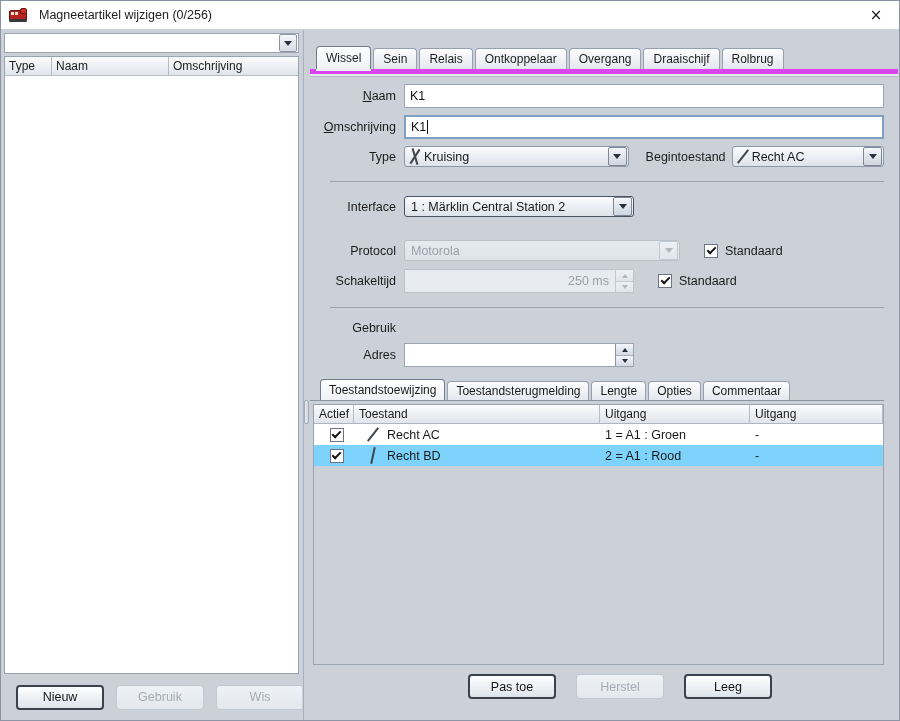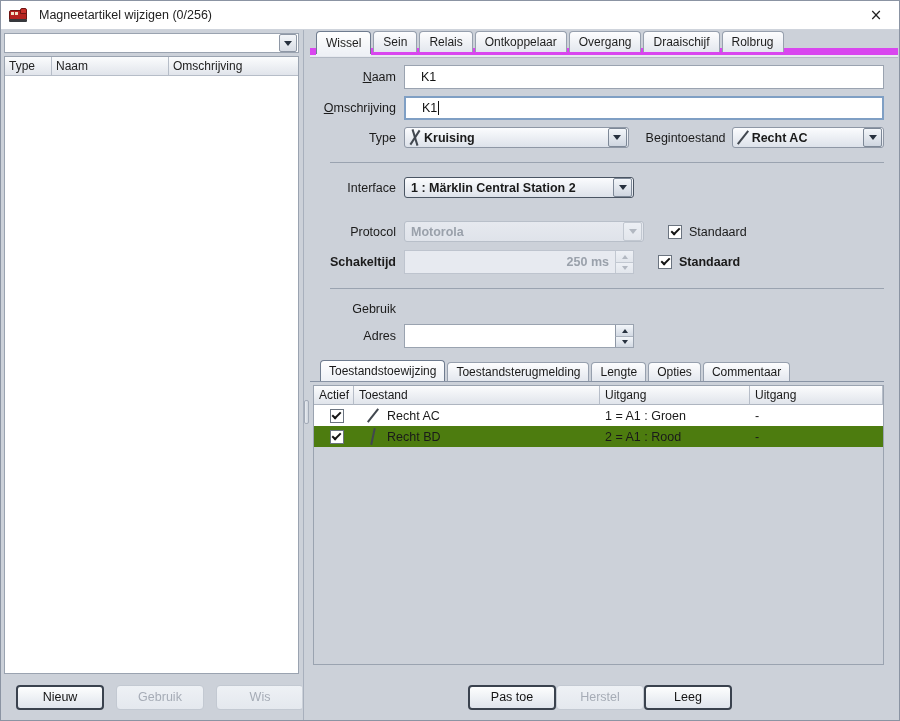--- a/index.html
+++ b/index.html
@@ -131,24 +131,24 @@
     margin-top: 74px;
   }
 
   
   .right-panel {
     flex: 1 1 auto; display: flex; flex-direction: column;
     min-width: 0; padding-right: 1px;
   }
   .tabstrip {
     height: 24px; min-height: 24px;
-    display: flex; align-items: flex-start;
+    display: flex; align-items: flex-end;
     padding-left: 6px;
-    border-bottom: 7px solid #d946ef;
-    margin-top: 1px;
+    border-bottom: 5px solid #d946ef;
+    margin-top: 20px;
   }
   .tab {
     height: 21px;
     padding: 0 9px;
     display: flex; align-items: center;
     font-size: 12px; color: #1e1e1e;
     background: linear-gradient(#fdfdfe, #e3e7ee);
     border: 1px solid #97a0ae;
     border-bottom: none;
     border-radius: 4px 4px 0 0;
@@ -180,37 +180,36 @@
     font-size: 12.5px; color: #1b1b1b;
     white-space: nowrap;
   }
   .lbl u { text-decoration: underline; }
 
   .txt {
     height: 24px;
     background: #ffffff;
     border: 1px solid #9aa3b0;
     display: flex; align-items: center;
-    padding-left: 16px;
+    padding-left: 5px;
     font-size: 12.5px; color: #111;
   }
   .txt.focused { border: 2px solid #7f9fc4; }
   .txt .caret {
     display: inline-block; width: 1px; height: 14px;
     background: #111; margin-left: 1px;
   }
   .combo {
     height: 21px;
     background: linear-gradient(#fbfcfe, #dde2ea);
     border: 1px solid #8e97a5; border-radius: 3px;
     display: flex; align-items: center;
     padding-left: 4px;
     font-size: 12.5px;
     position: relative;
-    font-weight: bold;
   }
   .combo.strong { border-color: #4a5563; }
   .combo.disabled {
     background: linear-gradient(#e6e9ef, #dfe3ea);
     border-color: #b8bfc9; color: #9aa1ab;
   }
   .combo .cval { flex: 1 1 auto; overflow: hidden; white-space: nowrap; padding-left: 2px; }
   .combo .cbtn {
     width: 19px; height: 19px; margin-right: 1px;
     background: linear-gradient(#f3f6fa, #cfd6e0);
@@ -310,35 +309,35 @@
     min-height: 0;
     overflow: hidden;
   }
   .grid-head { display: flex; height: 19px; background: linear-gradient(#fbfcfd, #dfe3ea); flex: 0 0 auto; }
   .grid-head .gh {
     border-right: 1px solid #b6bdc8; border-bottom: 1px solid #aeb5c0;
     padding: 2px 0 0 5px; font-size: 12px; white-space: nowrap; overflow: hidden;
   }
   .grid-row { display: flex; height: 21px; align-items: center; flex: 0 0 auto; }
   .grid-row.r0 { background: #ffffff; }
-  .grid-row.r1 { background: #4d7c0f; }
+  .grid-row.r1 { background: #7dd3fc; }
   .grid-row .gc {
     height: 21px; display: flex; align-items: center;
     padding-left: 5px; font-size: 12.5px; overflow: hidden; white-space: nowrap;
   }
   .col-actief { width: 40px; min-width: 40px; justify-content: center; padding-left: 0; }
   .col-toestand { width: 246px; min-width: 246px; }
   .col-uit1 { width: 150px; min-width: 150px; }
   .col-uit2 { flex: 1 1 auto; }
   .grid-row .gc.col-toestand .tsym { margin-right: 7px; margin-left: 8px; }
   .grid-fill { flex: 1 1 auto; background: #ccd1d9; }
 
   .right-buttons {
     height: 46px; min-height: 46px;
-    display: flex; align-items: center; gap: 0;
+    display: flex; gap: 20px;
     padding-left: 158px;
   }
 
   
   .btn {
     height: 25px; min-width: 88px;
     padding: 0 14px;
     display: inline-flex; align-items: center; justify-content: center;
     background: linear-gradient(#fdfefe, #dfe4ec);
     border: 1px solid #8e97a5; border-radius: 4px;
@@ -482,35 +481,35 @@
           <div class="combo strong" style="width:230px;">
             <span class="cval">1 : Märklin Central Station 2</span>
             <span class="cbtn">
                 <span class="tri-down"></span>
               </span>
           </div>
         </div>
 
         <div class="row" style="margin-top:23px;">
           <div class="lbl">Protocol</div>
-          <div class="combo disabled" style="width:240px;">
+          <div class="combo disabled" style="width:276px;">
             <span class="cval">Motorola</span>
             <span class="cbtn">
                 <span class="tri-down"></span>
               </span>
           </div>
           <div class="checkrow">
             <span class="cbx">
                 <span class="tick"></span>
               </span>
             <span class="ctext">Standaard</span>
           </div>
         </div>
 
-        <div class="row" style="margin-top:8px;font-weight:bold;">
+        <div class="row" style="margin-top:8px;">
           <div class="lbl">Schakeltijd</div>
           <div class="spin disabled" style="width:230px;align-items:center;">
             <span class="sval">250 ms</span>
             <span class="sbtns">
               <span class="sb">
                   <span class="tri-up"></span>
                 </span>
               <span class="sb">
                   <span class="tri-down" style="border-top-width:4px;border-left-width:3px;border-right-width:3px;"></span>
                 </span>

